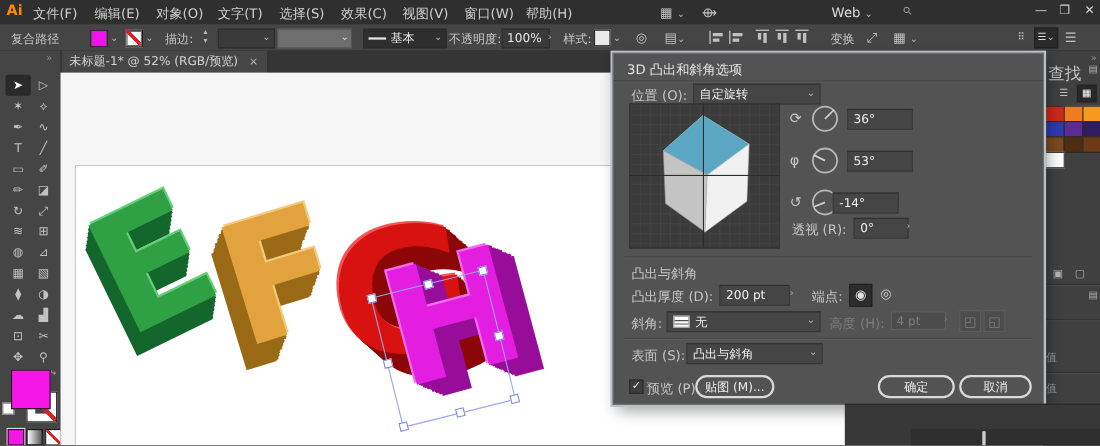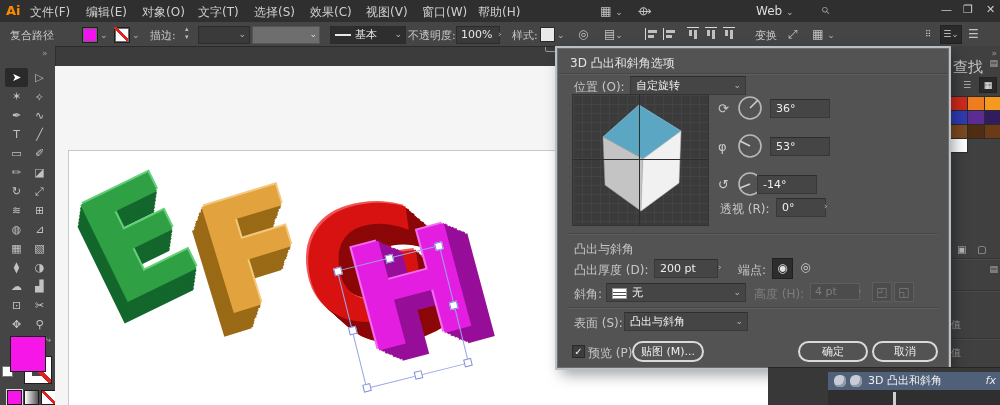--- a/index.html
+++ b/index.html
@@ -184,20 +184,25 @@
     <span class="abs al" style="left:704px;transform:rotate(90deg)"></span>
     <span class="abs al" style="left:722px;transform:rotate(90deg)"></span>
     <span class="abs cbtext lbl" style="left:755px">变换</span>
     <span class="abs cicon" style="left:788px">⤢</span>
     <span class="abs cicon" style="left:812px">▦ <span class="chev">⌄</span></span>
     <span class="abs cicon" style="left:925px;font-size:9px">⠿</span>
     <span class="abs" style="left:940px;top:3px;width:20px;height:17px;background:#2a2a2a;border:1px solid #222;text-align:center;color:#ddd;font-size:9px;line-height:17px">☰<span class="chev">⌄</span></span>
     <span class="abs cicon" style="left:968px">☰</span>
   </div>
 
+  <div id="tabbar" class="abs">
+    <div id="doctab" class="abs">
+      <span>未标题-1* @ 52% (RGB/预览)</span><span class="x">×</span>
+    </div>
+  </div>
 
   <div id="toolbar" class="abs">
     <span id="tb-collapse" class="abs">»</span>
     <div id="tools">
       <span class="tool sel">➤</span>
       <span class="tool">▷</span>
       <span class="tool">✶</span>
       <span class="tool">⟡</span>
       <span class="tool">✒</span>
       <span class="tool">∿</span>
@@ -341,23 +346,17 @@
     <span class="abs" style="left:28px;top:198px;color:#b5b5b5;font-size:10px">▢</span>
     <div class="rsep" style="top:212px"></div>
     <span class="abs" style="right:3px;top:218px;color:#b0b0b0;font-size:9px">▤</span>
     <div class="rsep" style="top:244px"></div>
     <span class="abs" style="left:2px;top:272px;font-size:10px;color:#9a9a9a">值</span>
     <div class="rsep" style="top:292px"></div>
     <span class="abs" style="left:2px;top:300px;font-size:10px;color:#9a9a9a">值</span>
   </div>
 
   <div id="apppanel" class="abs">
-    <div id="approw" class="abs">
-      <span class="fx-ico" style="left:6px"></span>
-      <span class="fx-ico" style="left:22px"></span>
-      <span class="abs" style="left:40px">3D 凸出和斜角</span>
-      <span id="app-fx">fx</span>
-    </div>
     <div id="app-below" class="abs"></div>
     <div id="app-scroll" class="abs"></div>
   </div>
 
 </div>
 
 </body></html>

